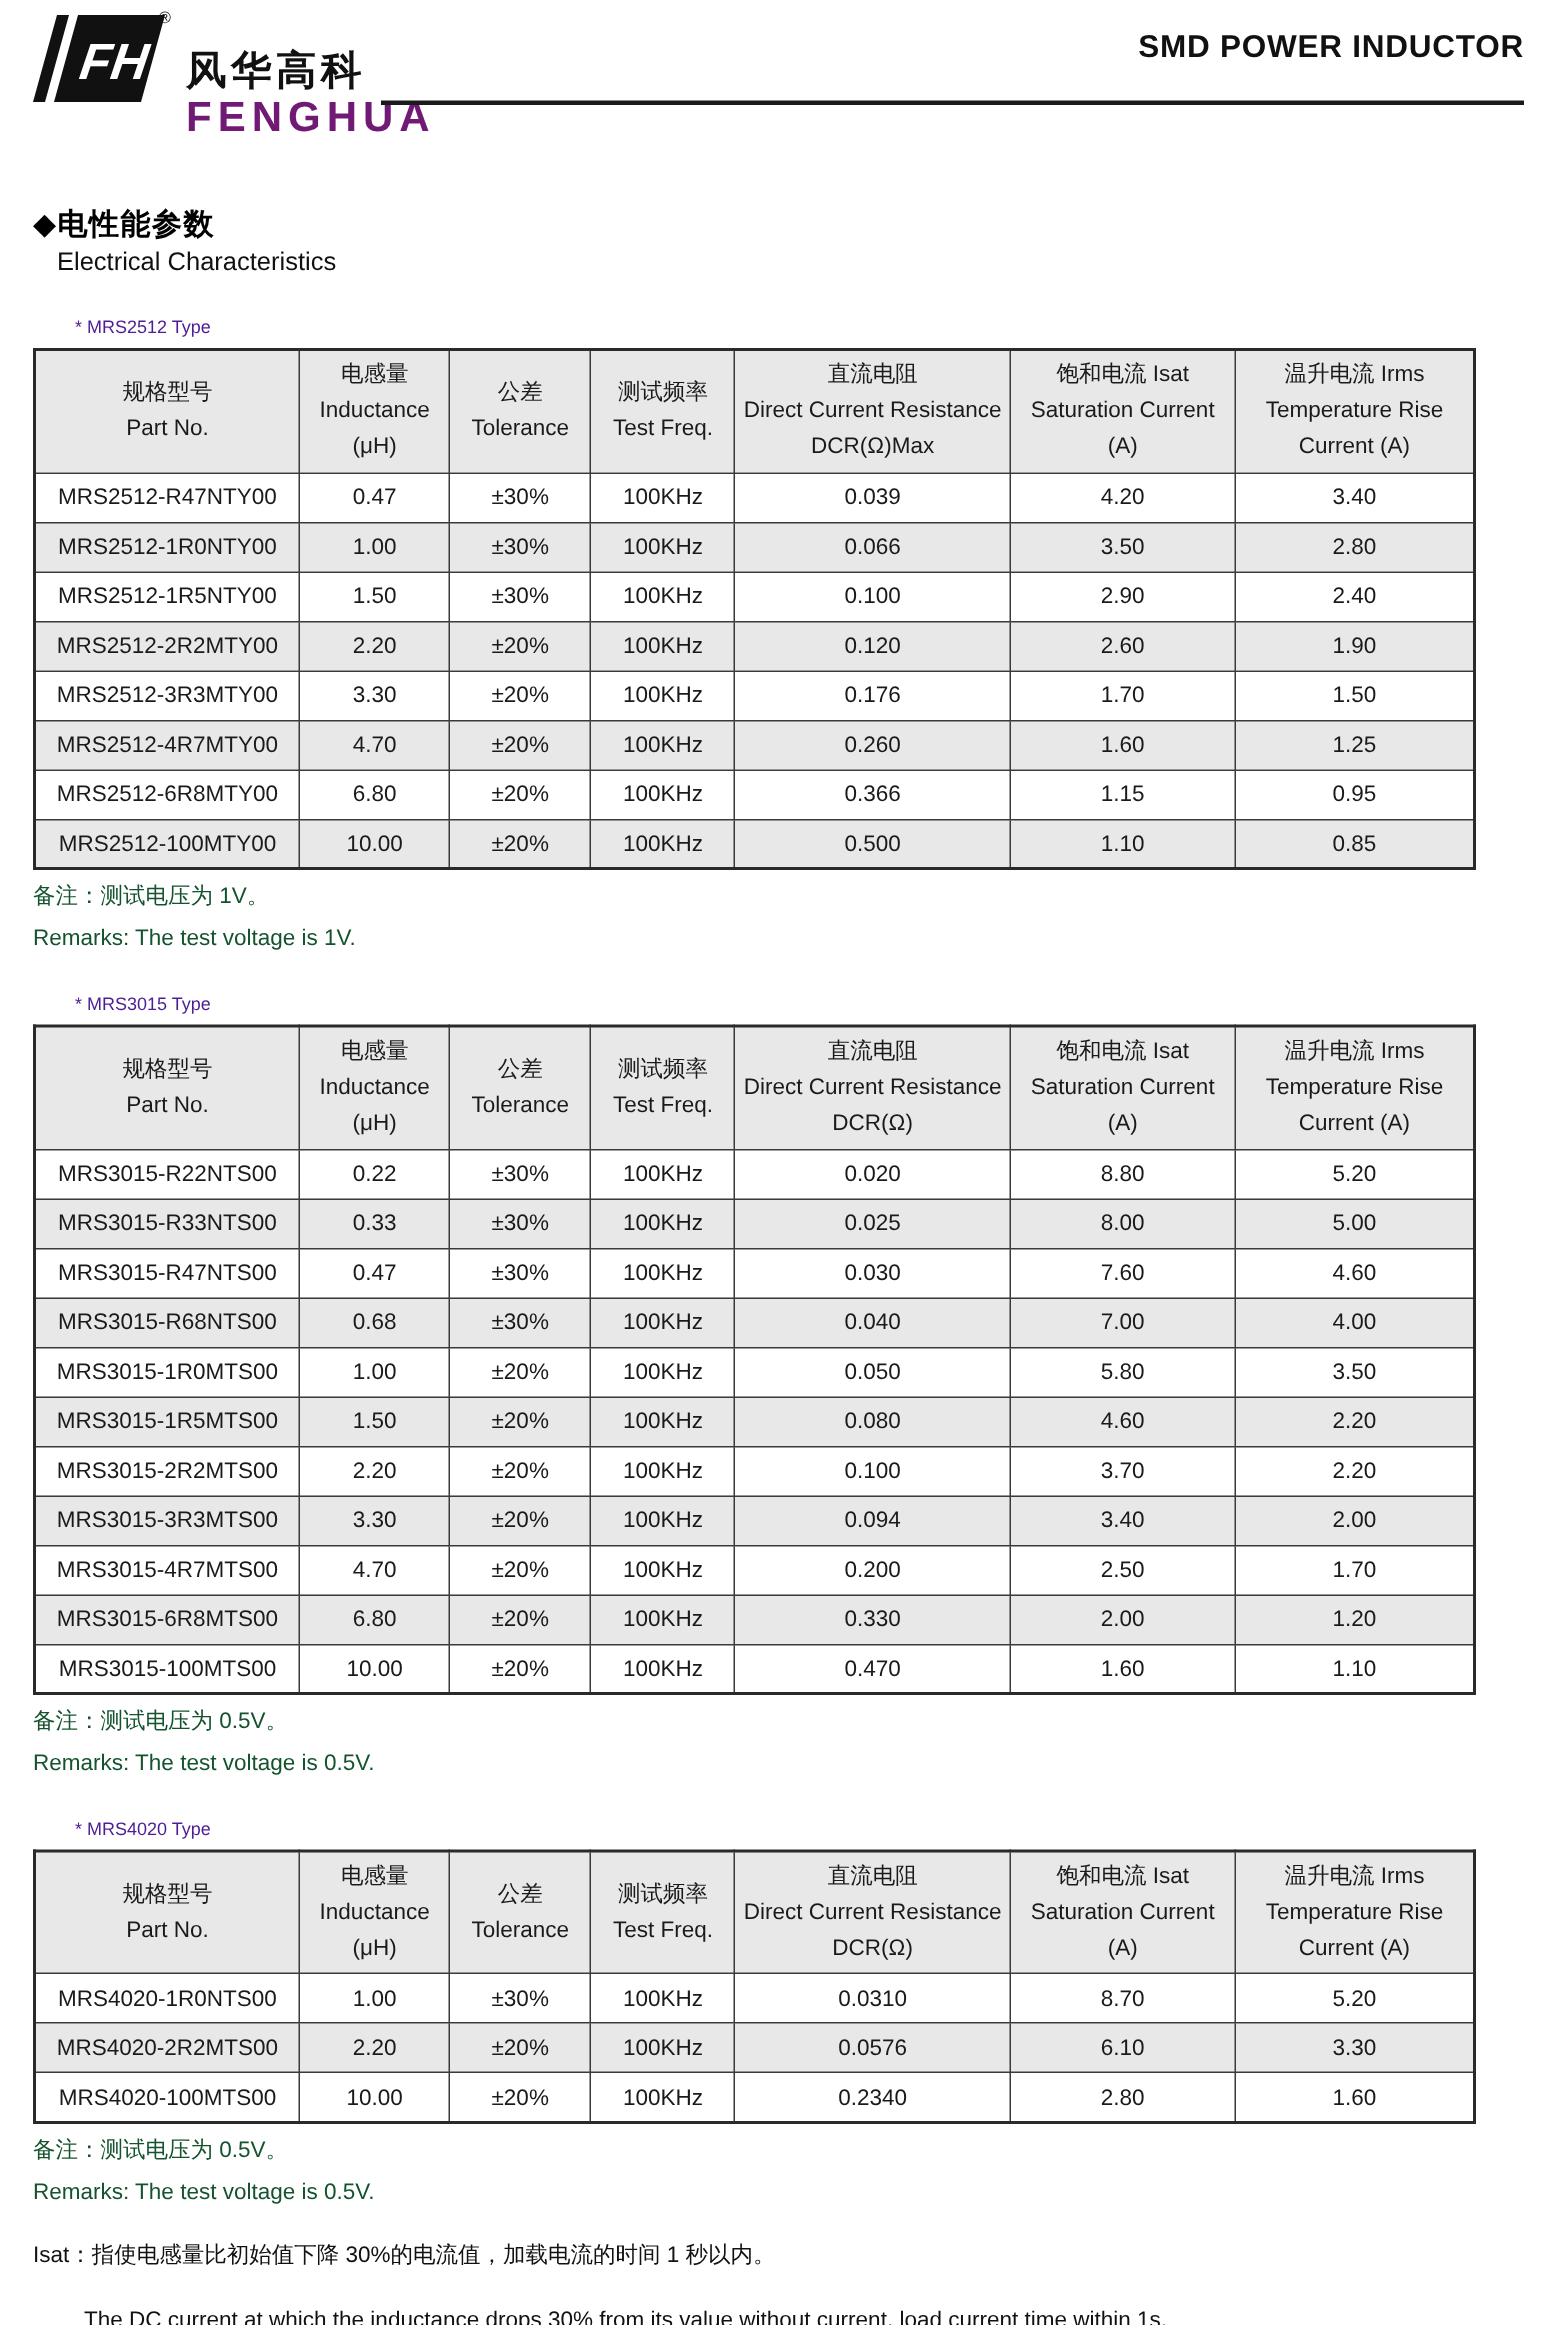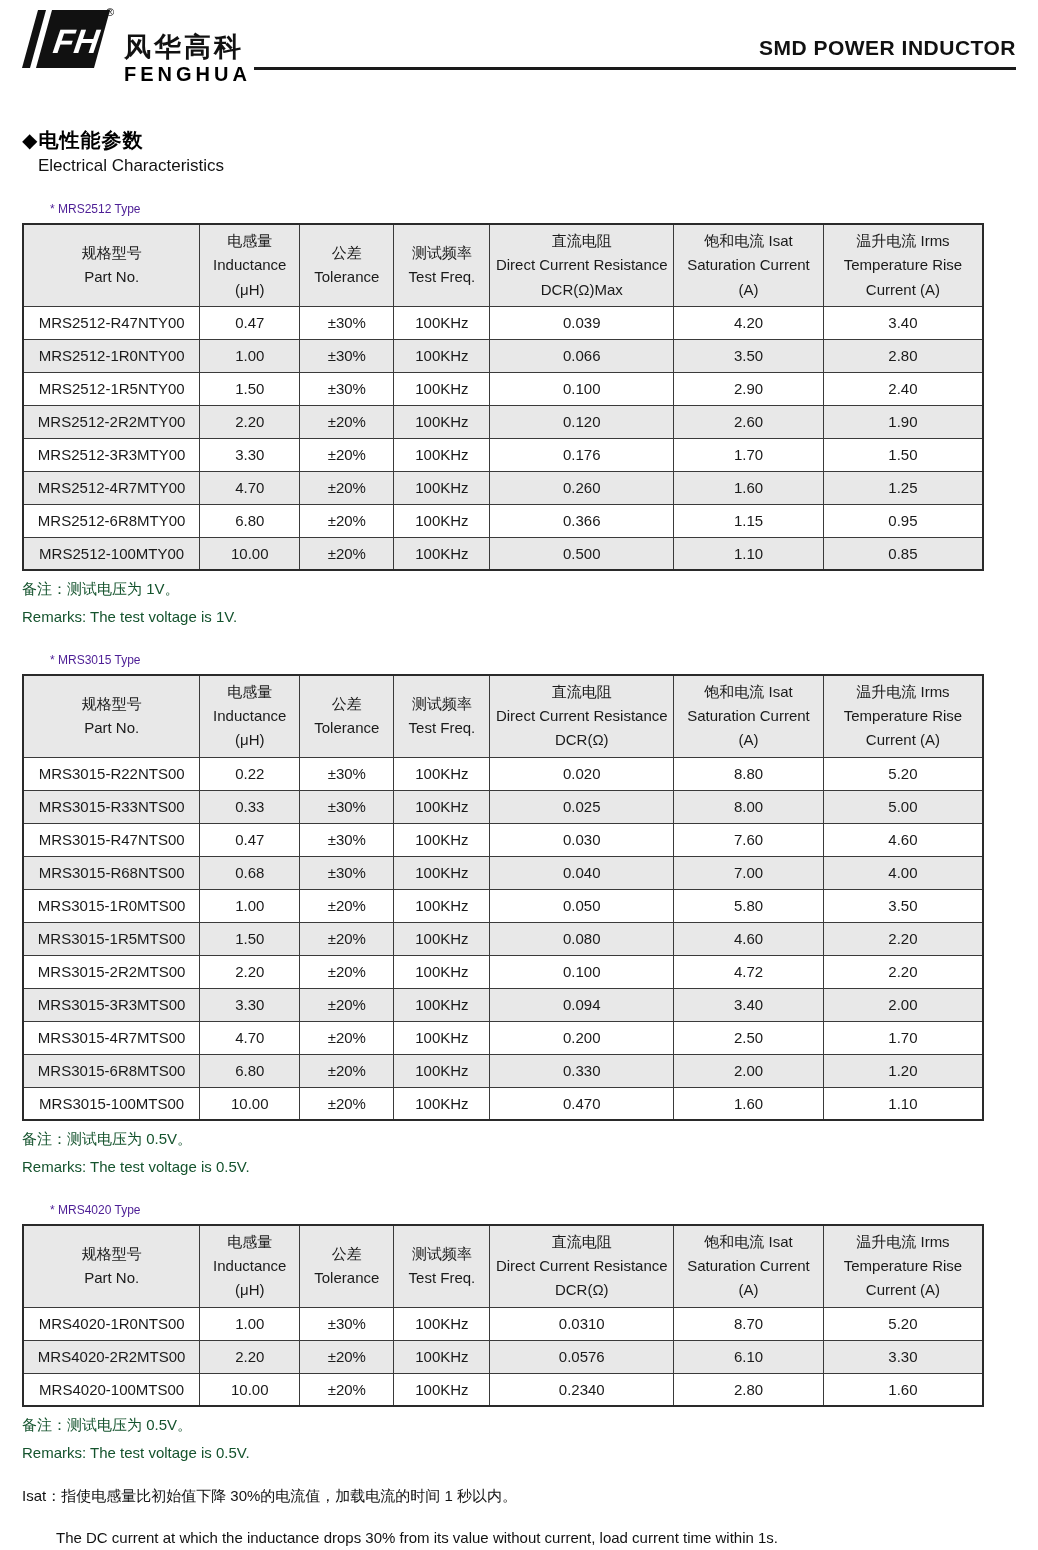--- a/index.html
+++ b/index.html
@@ -17,29 +17,29 @@
     overflow: hidden;
   }
 
   
   .hdr { display: flex; align-items: flex-start; }
   .logo-wrap { display: flex; align-items: flex-start; width: 232px; flex: 0 0 auto; }
   .logo-mark { position: relative; width: 88px; height: 58px; }
   .logo-reg { position: absolute; top: -4px; right: -4px; font-size: 11px; color: #111; }
   .logo-names { margin-left: 14px; padding-top: 4px; }
   .logo-cn { font-size: 27px; font-weight: bold; letter-spacing: 3px; line-height: 1.0; color: #111; margin-top: 20px; }
-  .logo-en { font-size: 20px; font-weight: 600; letter-spacing: 4px; line-height: 1.1; color: #000000; margin-top: 2px; }
+  .logo-en { font-size: 28px; font-weight: 600; letter-spacing: 4px; line-height: 1.1; color: #701a75; margin-top: 2px; }
   .hdr-right {
     flex: 1 1 auto;
     height: 56px;
     display: flex;
     align-items: flex-end;
     justify-content: flex-end;
     border-bottom: 3px solid #1a1a1a;
-    padding-bottom: 7px;
+    padding-bottom: 23px;
     margin-top: 4px;
   }
   .doc-title { font-size: 21px; font-weight: bold; color: #111; letter-spacing: 0.5px; }
 
   
   .sec { margin-top: 42px; }
   .sec-cn { font-size: 20px; font-weight: bold; color: #000; letter-spacing: 1px; }
   .sec-en { font-size: 17px; margin-top: 2px; margin-left: 16px; color: #111; }
 
   
@@ -292,21 +292,21 @@
             <td>0.080</td>
             <td>4.60</td>
             <td>2.20</td>
           </tr>
           <tr>
             <td>MRS3015-2R2MTS00</td>
             <td>2.20</td>
             <td>±20%</td>
             <td>100KHz</td>
             <td>0.100</td>
-            <td>4.72</td>
+            <td>3.70</td>
             <td>2.20</td>
           </tr>
           <tr class="alt">
             <td>MRS3015-3R3MTS00</td>
             <td>3.30</td>
             <td>±20%</td>
             <td>100KHz</td>
             <td>0.094</td>
             <td>3.40</td>
             <td>2.00</td>

